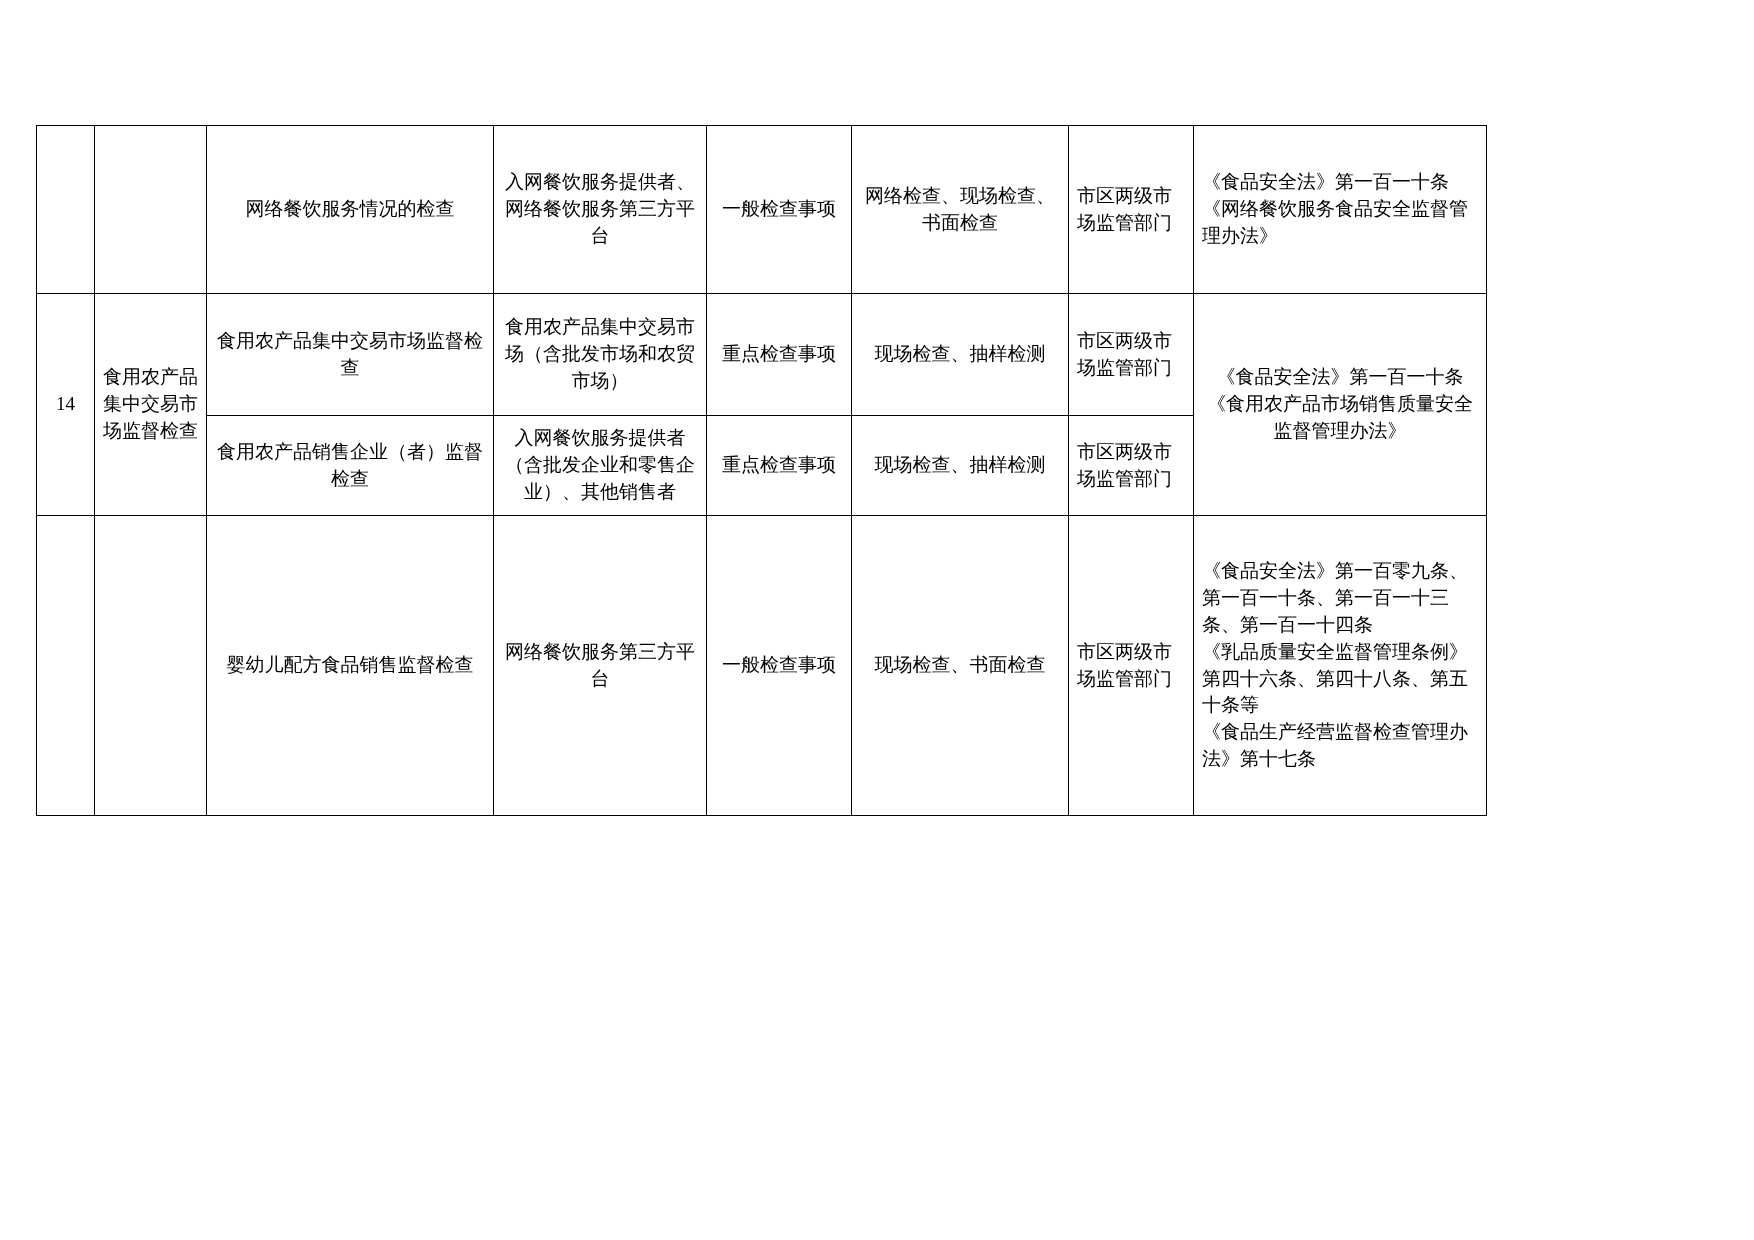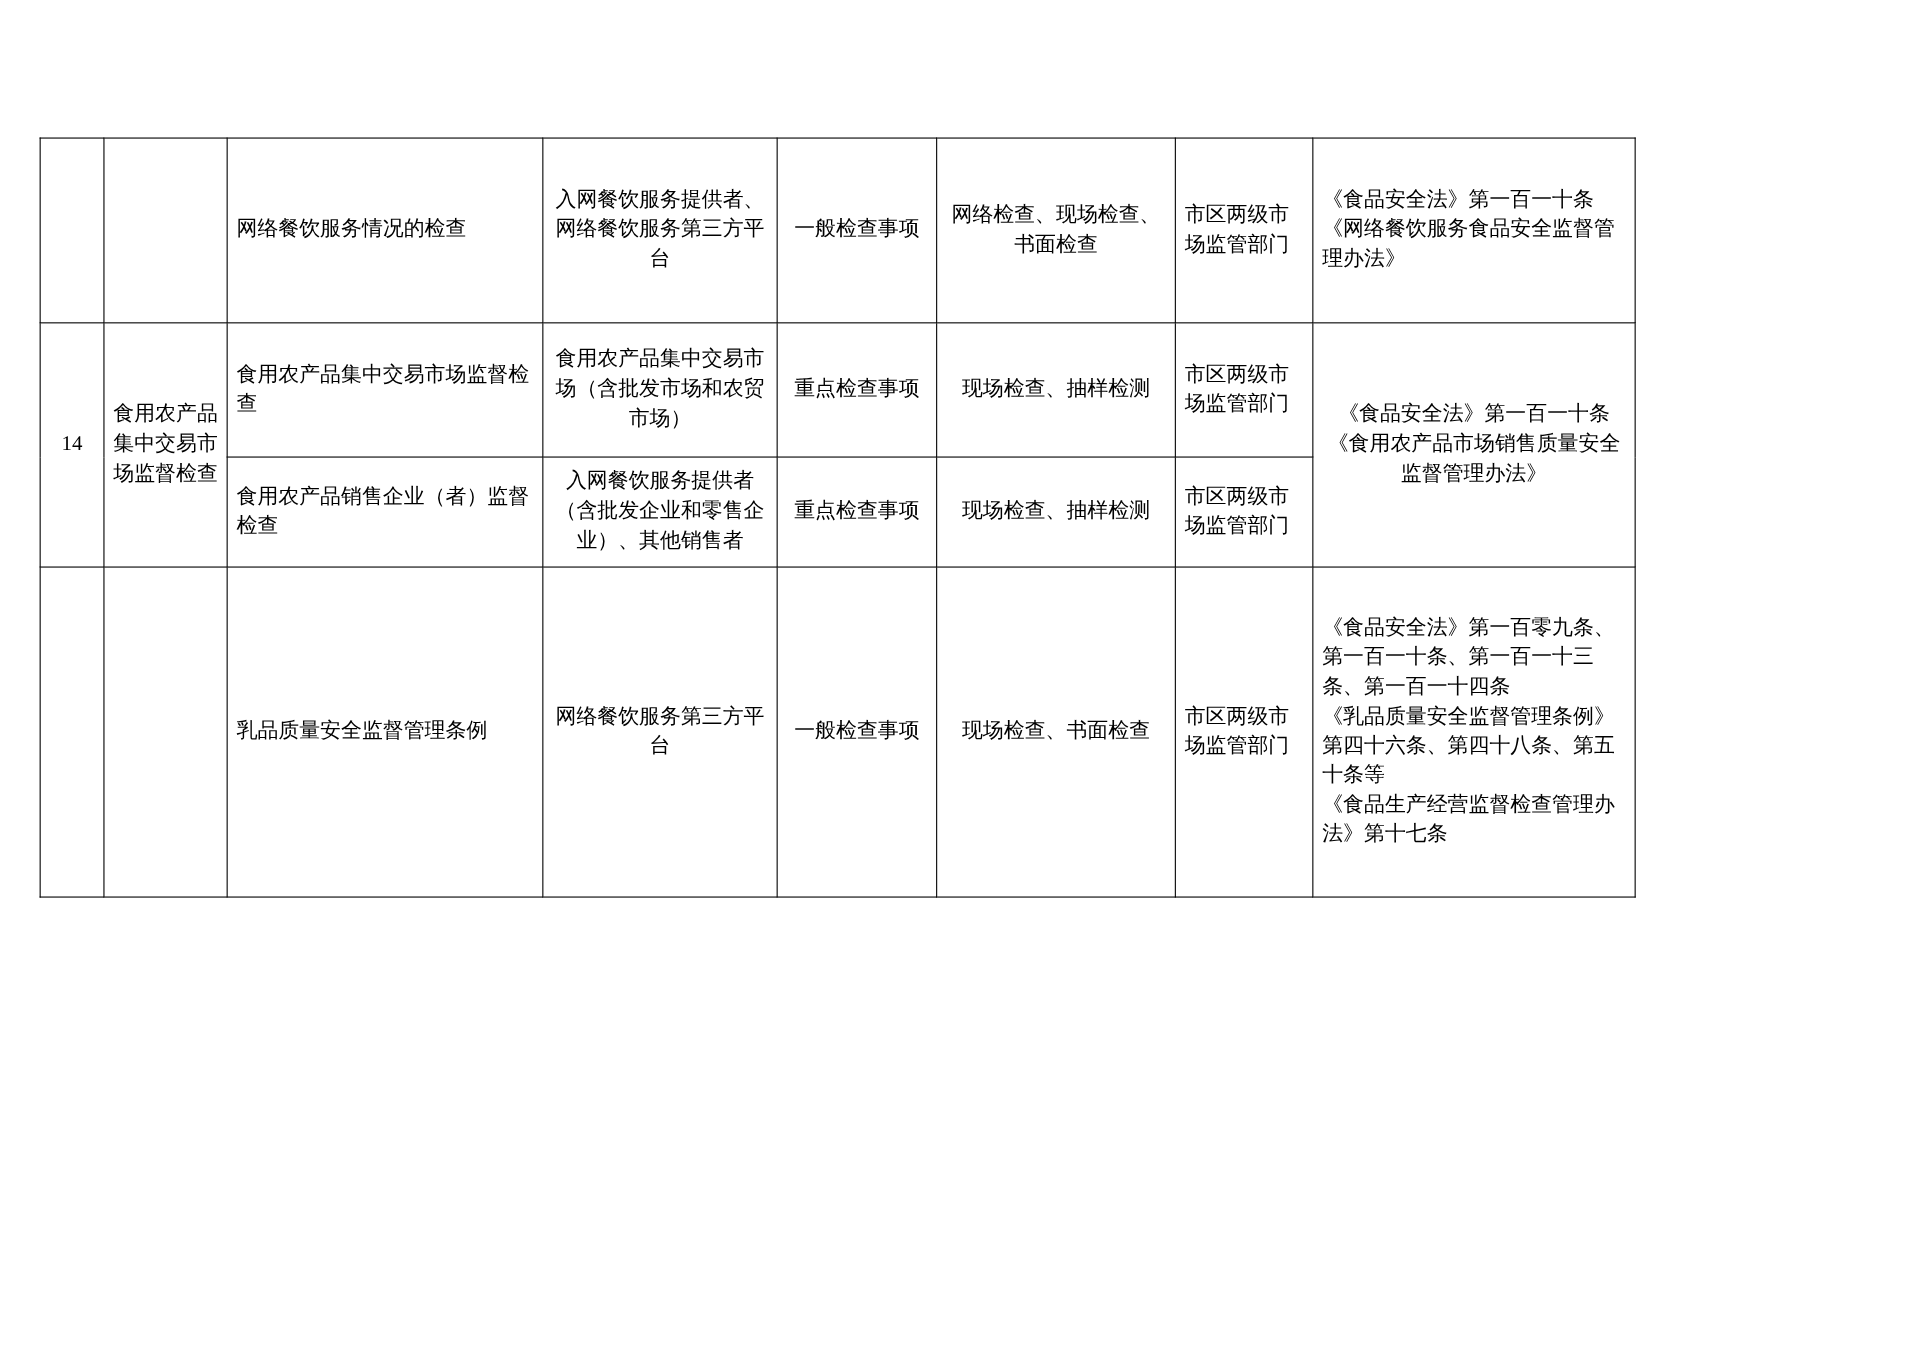--- a/index.html
+++ b/index.html
@@ -43,21 +43,21 @@
   col.c1 { width: 112px; }
   col.c2 { width: 287px; }
   col.c3 { width: 213px; }
   col.c4 { width: 145px; }
   col.c5 { width: 217px; }
   col.c6 { width: 125px; }
   col.c7 { width: 293px; }
 
   .cell-index { text-align: center; font-size: 20px; }
   .cell-cat { text-align: center; font-size: 19px; line-height: 1.45; }
-  .cell-name { text-align: left; font-size: 19px; line-height: 1.45; }
+  .cell-name { text-align: center; font-size: 19px; line-height: 1.45; }
   .cell-object { text-align: center; font-size: 19px; line-height: 1.45; }
   .cell-type { text-align: center; font-size: 19px; }
   .cell-method { text-align: center; font-size: 19px; line-height: 1.45; }
   .cell-dept { text-align: left; font-size: 19px; line-height: 1.45; }
   .cell-basis { text-align: left; font-size: 19px; line-height: 1.5; }
   .cell-basis.ctrtxt { text-align: center; }
 
   .h-r1 { height: 168px; }
   .h-r2 { height: 122px; }
   .h-r3 { height: 100px; }
@@ -109,21 +109,21 @@
         <td class="cell-name">食用农产品销售企业（者）监督检查</td>
         <td class="cell-object">入网餐饮服务提供者（含批发企业和零售企业）、其他销售者</td>
         <td class="cell-type">重点检查事项</td>
         <td class="cell-method">现场检查、抽样检测</td>
         <td class="cell-dept">市区两级市场监管部门</td>
       </tr>
 
       <tr class="h-r4">
         <td class="cell-index"></td>
         <td class="cell-cat"></td>
-        <td class="cell-name">乳品质量安全监督管理条例</td>
+        <td class="cell-name">婴幼儿配方食品销售监督检查</td>
         <td class="cell-object">网络餐饮服务第三方平台</td>
         <td class="cell-type">一般检查事项</td>
         <td class="cell-method">现场检查、书面检查</td>
         <td class="cell-dept">市区两级市场监管部门</td>
         <td class="cell-basis" style="white-space: pre-line;">《食品安全法》第一百零九条、第一百一十条、第一百一十三条、第一百一十四条
 《乳品质量安全监督管理条例》第四十六条、第四十八条、第五十条等
 《食品生产经营监督检查管理办法》第十七条</td>
       </tr>
     </tbody>
   </table>

